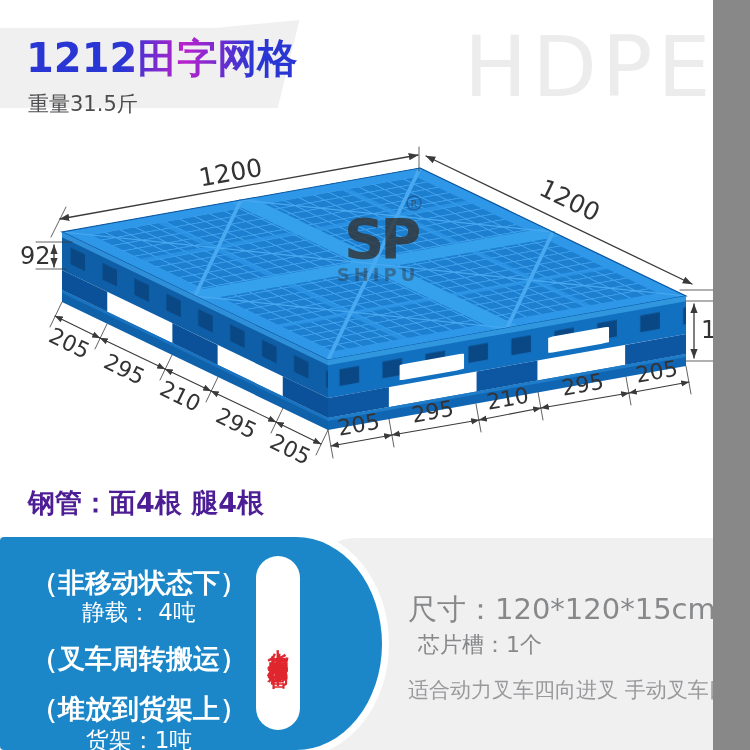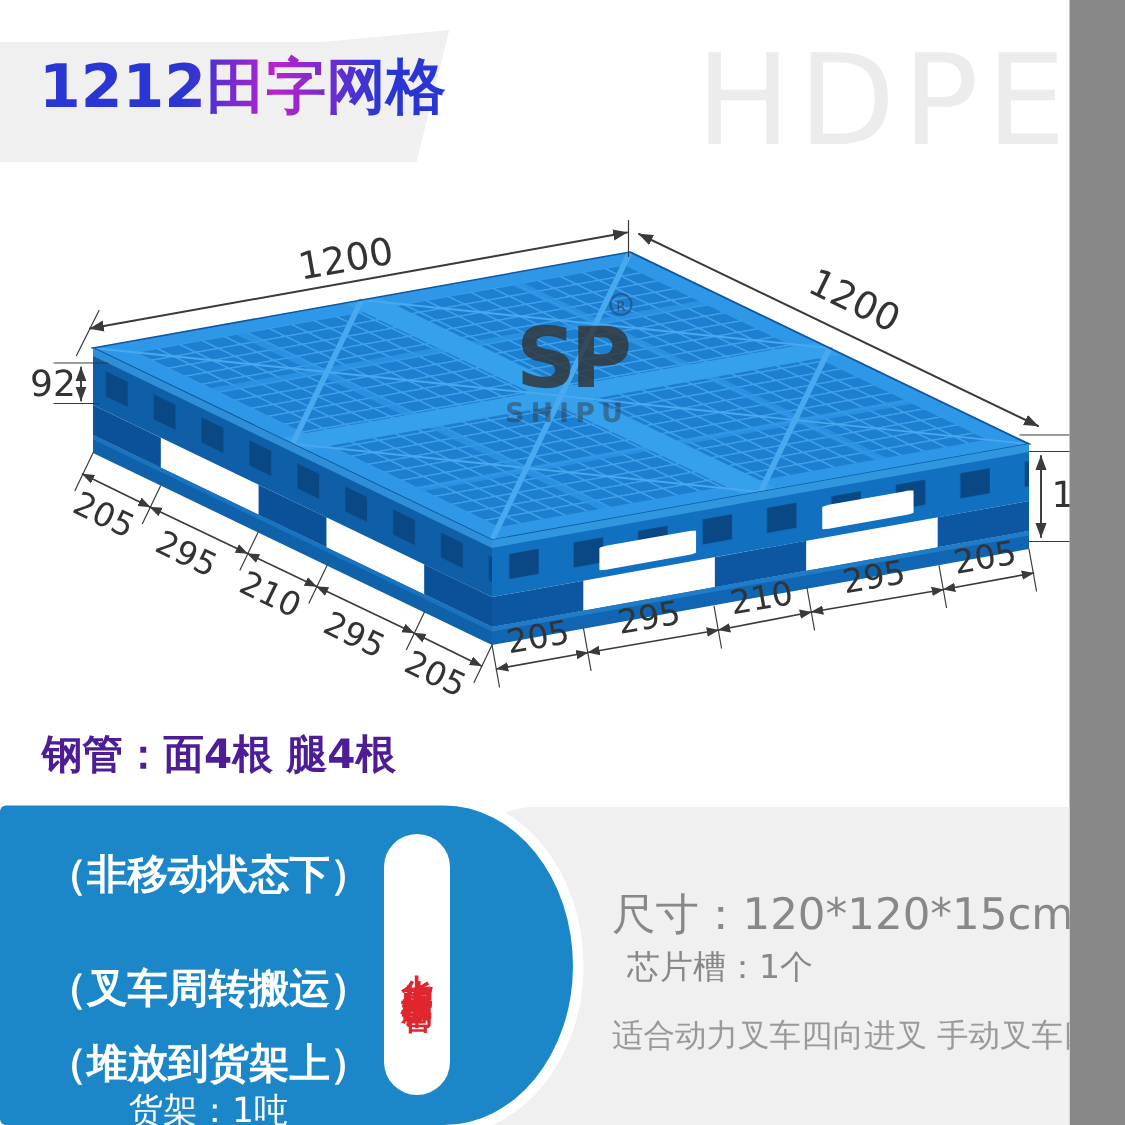--- a/index.html
+++ b/index.html
@@ -45,20 +45,21 @@
   .spec-chip{top:630px;font-size:22px;margin-left:10px;}
   .spec-fork{top:676px;font-size:21px;color:#98999b;}
 </style>
 </head>
 <body>
 
 <div class="canvas">
 
   <div class="badge"></div>
   <div class="title">1212田字网格</div>
+  <div class="weight">重量31.5斤</div>
   <div class="hdpe">HDPE</div>
 
   <div class="gray-panel"></div>
 
   <svg class="pallet-svg" width="750" height="750" viewBox="0 0 750 750">
     <defs>
       <marker id="arw" viewBox="0 0 10 10" refX="9.5" refY="5" markerWidth="7.5" markerHeight="7.5" orient="auto-start-reverse">
         <path d="M0,1.2 L10,5 L0,8.8 z" fill="#3a3a3a"></path>
       </marker>
       <pattern id="mesh" width="0.0417" height="0.0417" patternUnits="userSpaceOnUse">
@@ -188,20 +189,21 @@
       <text x="509" y="406" font-size="22" text-anchor="middle" transform="rotate(-10 509 406)">210</text>
       <text x="584" y="392" font-size="22" text-anchor="middle" transform="rotate(-10 584 392)">295</text>
       <text x="658" y="379" font-size="22" text-anchor="middle" transform="rotate(-10 658 379)">205</text>
     </g>
   </svg>
 
   <div class="pipe-note">钢管：面4根 腿4根</div>
 
   <div class="load-box">
     <p class="lb-big" style="top:16px">（非移动状态下）</p>
+    <p class="lb-small" style="top:48px">静载： 4吨</p>
     <p class="lb-big" style="top:92px">（叉车周转搬运）</p>
     <p class="lb-big" style="top:142px">（堆放到货架上）</p>
     <p class="lb-small" style="top:176px">货架：1吨</p>
     <div class="pill">
       <span>上货架需加钢管</span>
     </div>
   </div>
 
   <div class="spec spec-size">尺寸：120*120*15cm</div>
   <div class="spec spec-chip">芯片槽：1个</div>

